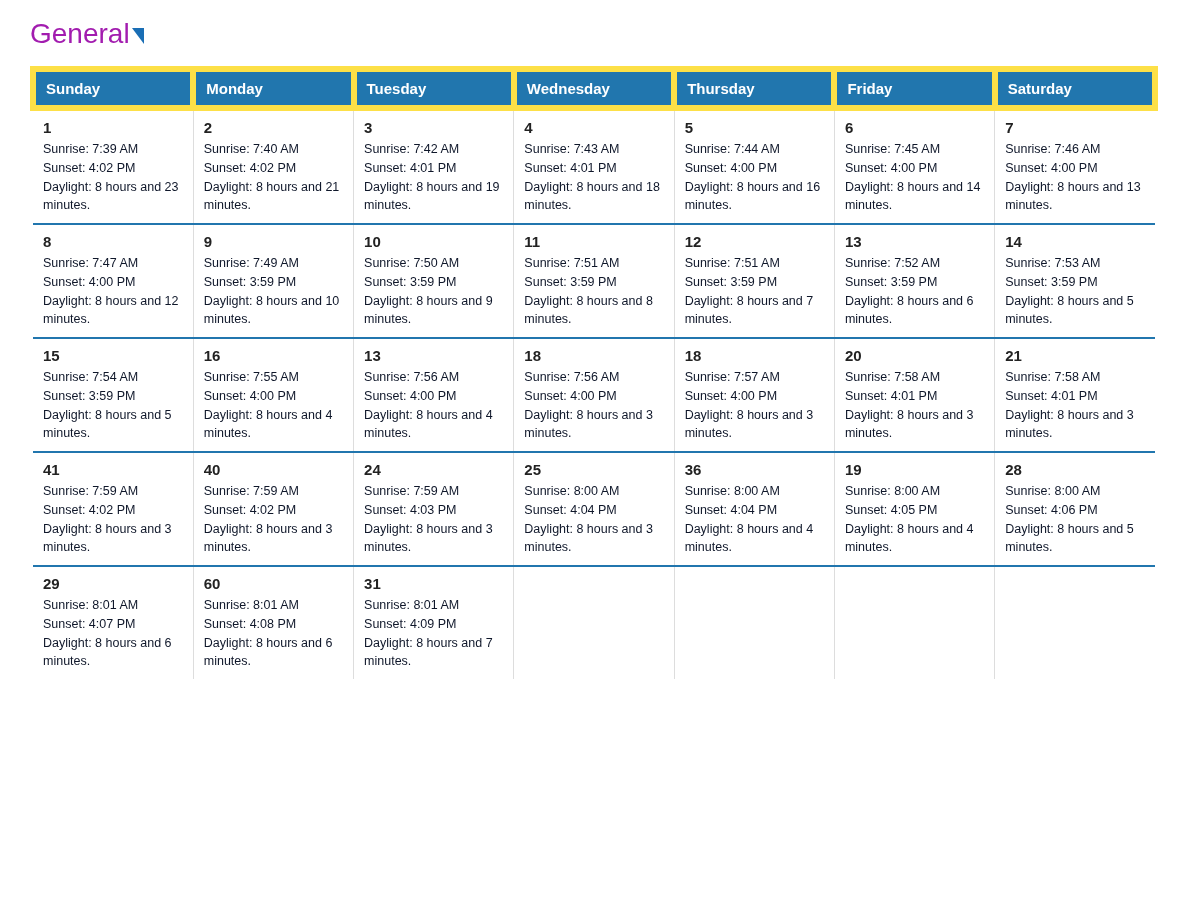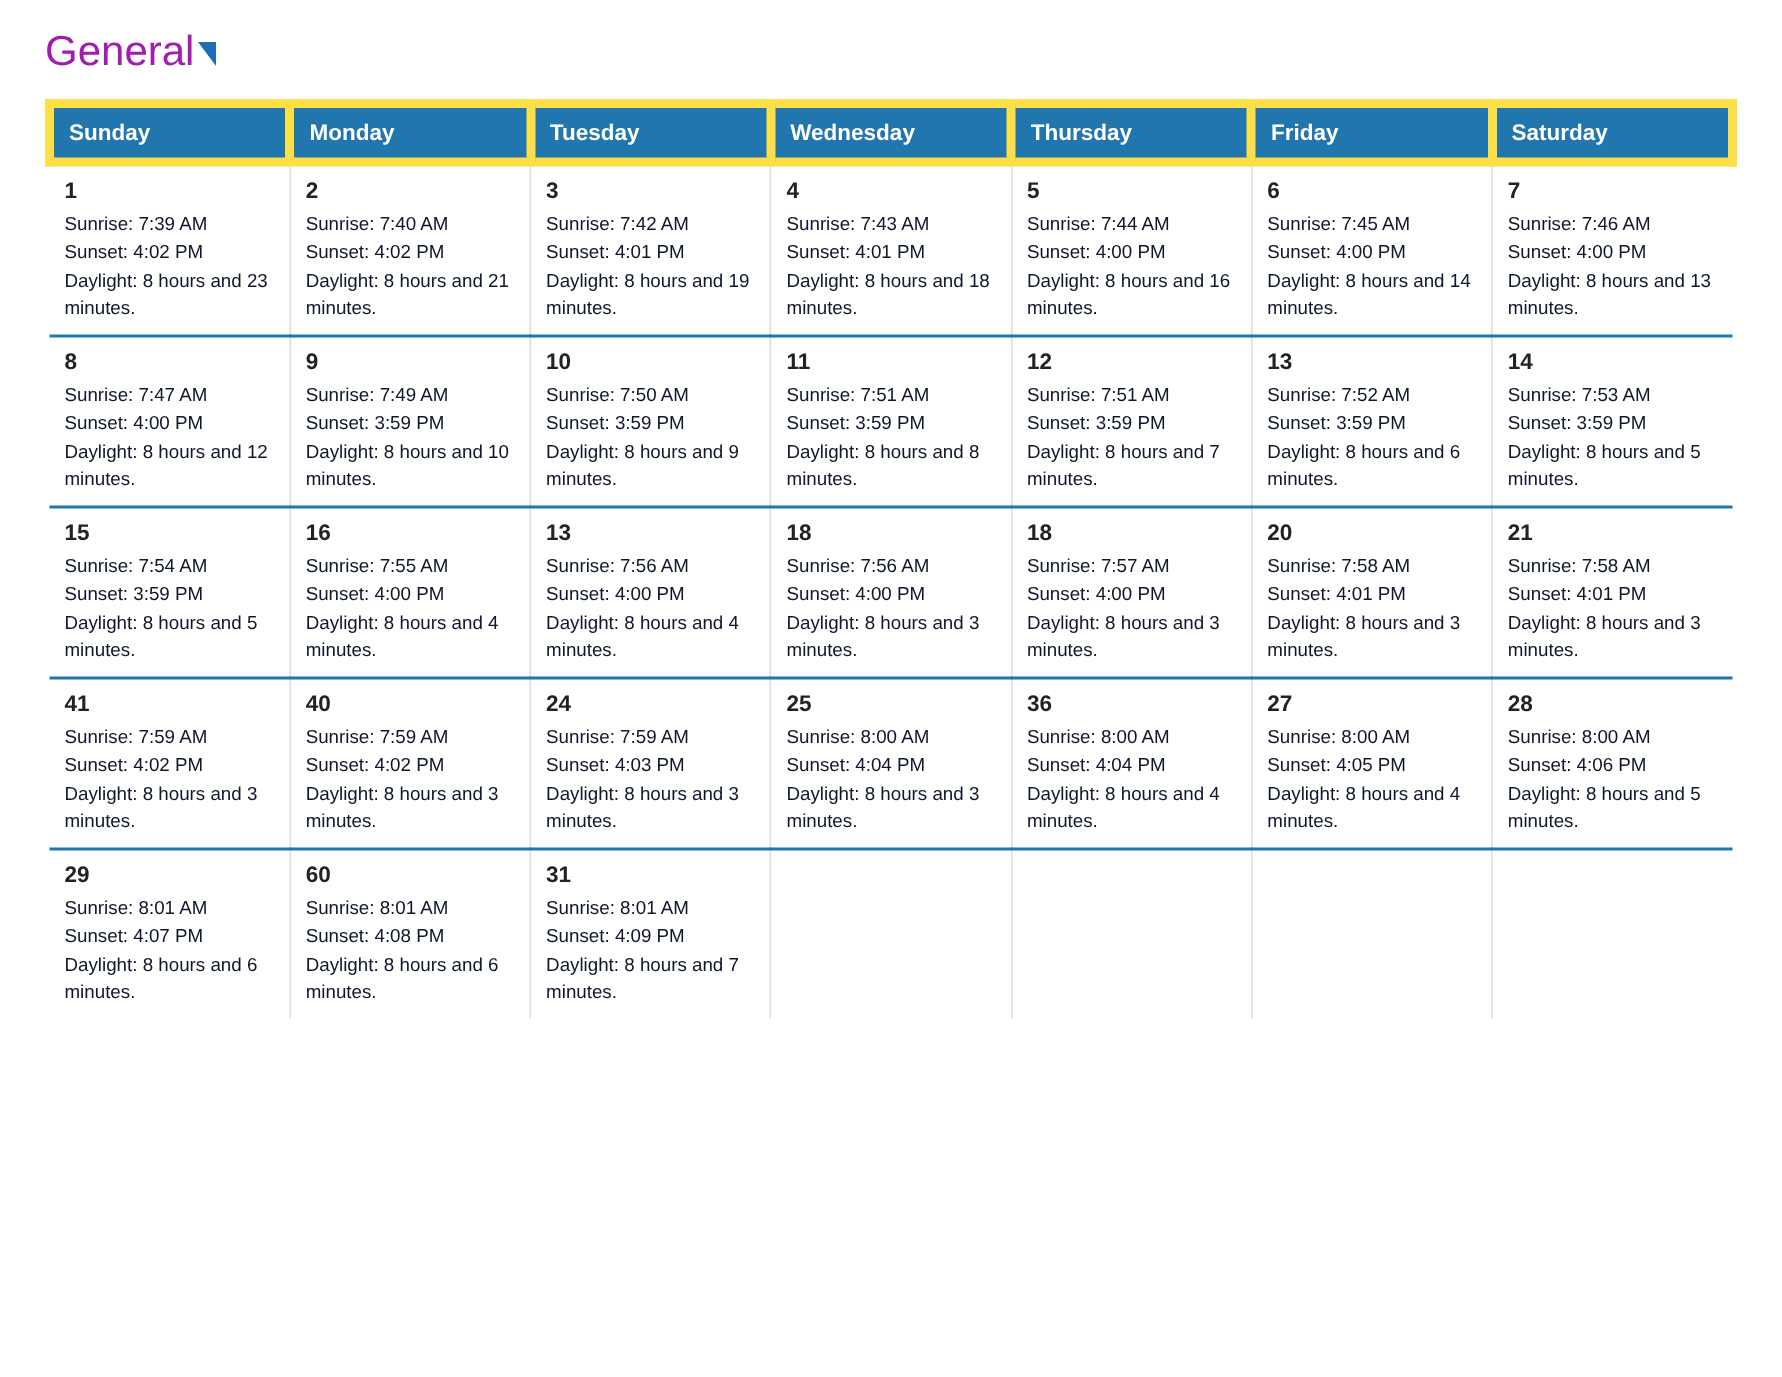--- a/index.html
+++ b/index.html
@@ -184,21 +184,21 @@
         <td><span class="day-num">41</span>
 <span class="day-info">Sunrise: 7:59 AM<br>Sunset: 4:02 PM<br>Daylight: 8 hours and 3 minutes.</span></td>
         <td><span class="day-num">40</span>
 <span class="day-info">Sunrise: 7:59 AM<br>Sunset: 4:02 PM<br>Daylight: 8 hours and 3 minutes.</span></td>
         <td><span class="day-num">24</span>
 <span class="day-info">Sunrise: 7:59 AM<br>Sunset: 4:03 PM<br>Daylight: 8 hours and 3 minutes.</span></td>
         <td><span class="day-num">25</span>
 <span class="day-info">Sunrise: 8:00 AM<br>Sunset: 4:04 PM<br>Daylight: 8 hours and 3 minutes.</span></td>
         <td><span class="day-num">36</span>
 <span class="day-info">Sunrise: 8:00 AM<br>Sunset: 4:04 PM<br>Daylight: 8 hours and 4 minutes.</span></td>
-        <td><span class="day-num">27</span>
+        <td><span class="day-num">19</span>
 <span class="day-info">Sunrise: 8:00 AM<br>Sunset: 4:05 PM<br>Daylight: 8 hours and 4 minutes.</span></td>
         <td><span class="day-num">28</span>
 <span class="day-info">Sunrise: 8:00 AM<br>Sunset: 4:06 PM<br>Daylight: 8 hours and 5 minutes.</span></td>
       </tr>
       <tr>
         <td><span class="day-num">29</span>
 <span class="day-info">Sunrise: 8:01 AM<br>Sunset: 4:07 PM<br>Daylight: 8 hours and 6 minutes.</span></td>
         <td><span class="day-num">60</span>
 <span class="day-info">Sunrise: 8:01 AM<br>Sunset: 4:08 PM<br>Daylight: 8 hours and 6 minutes.</span></td>
         <td><span class="day-num">31</span>

